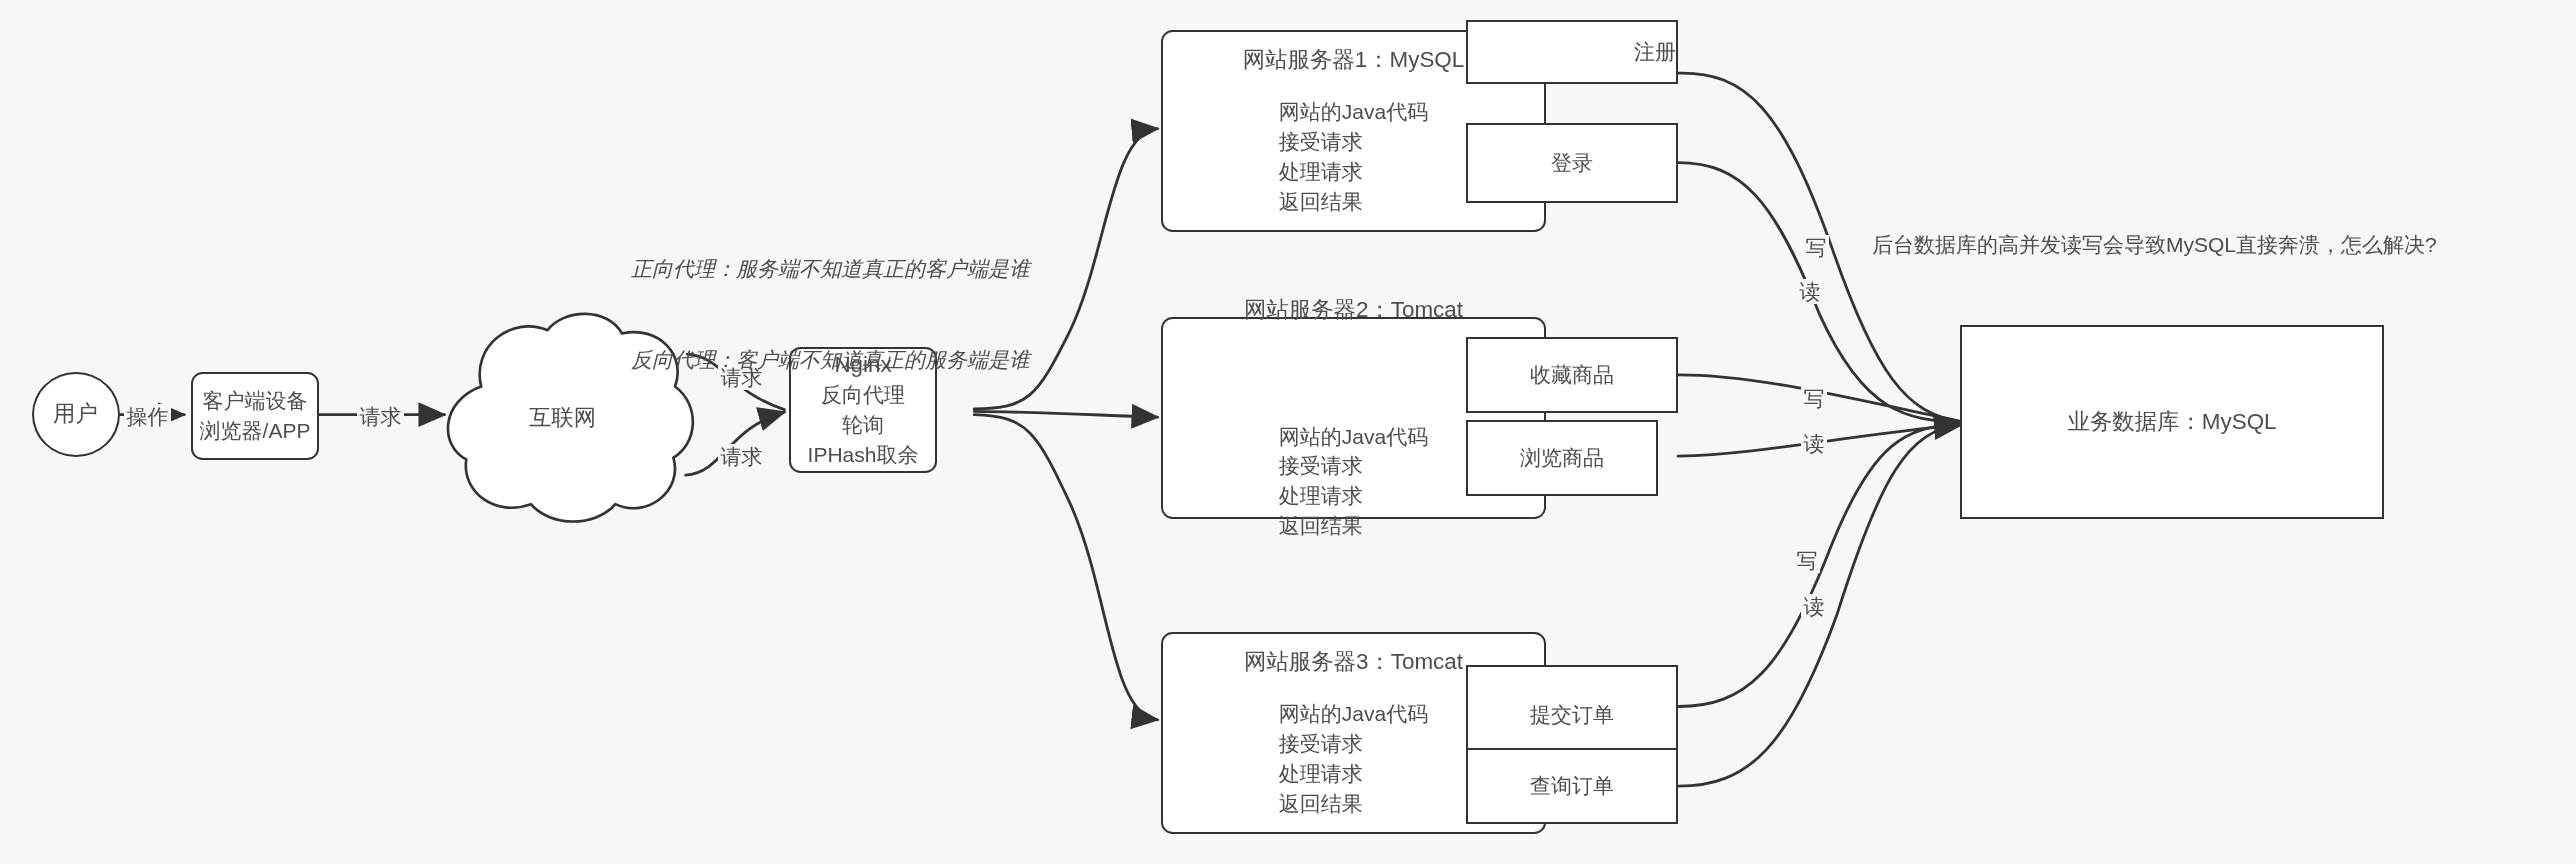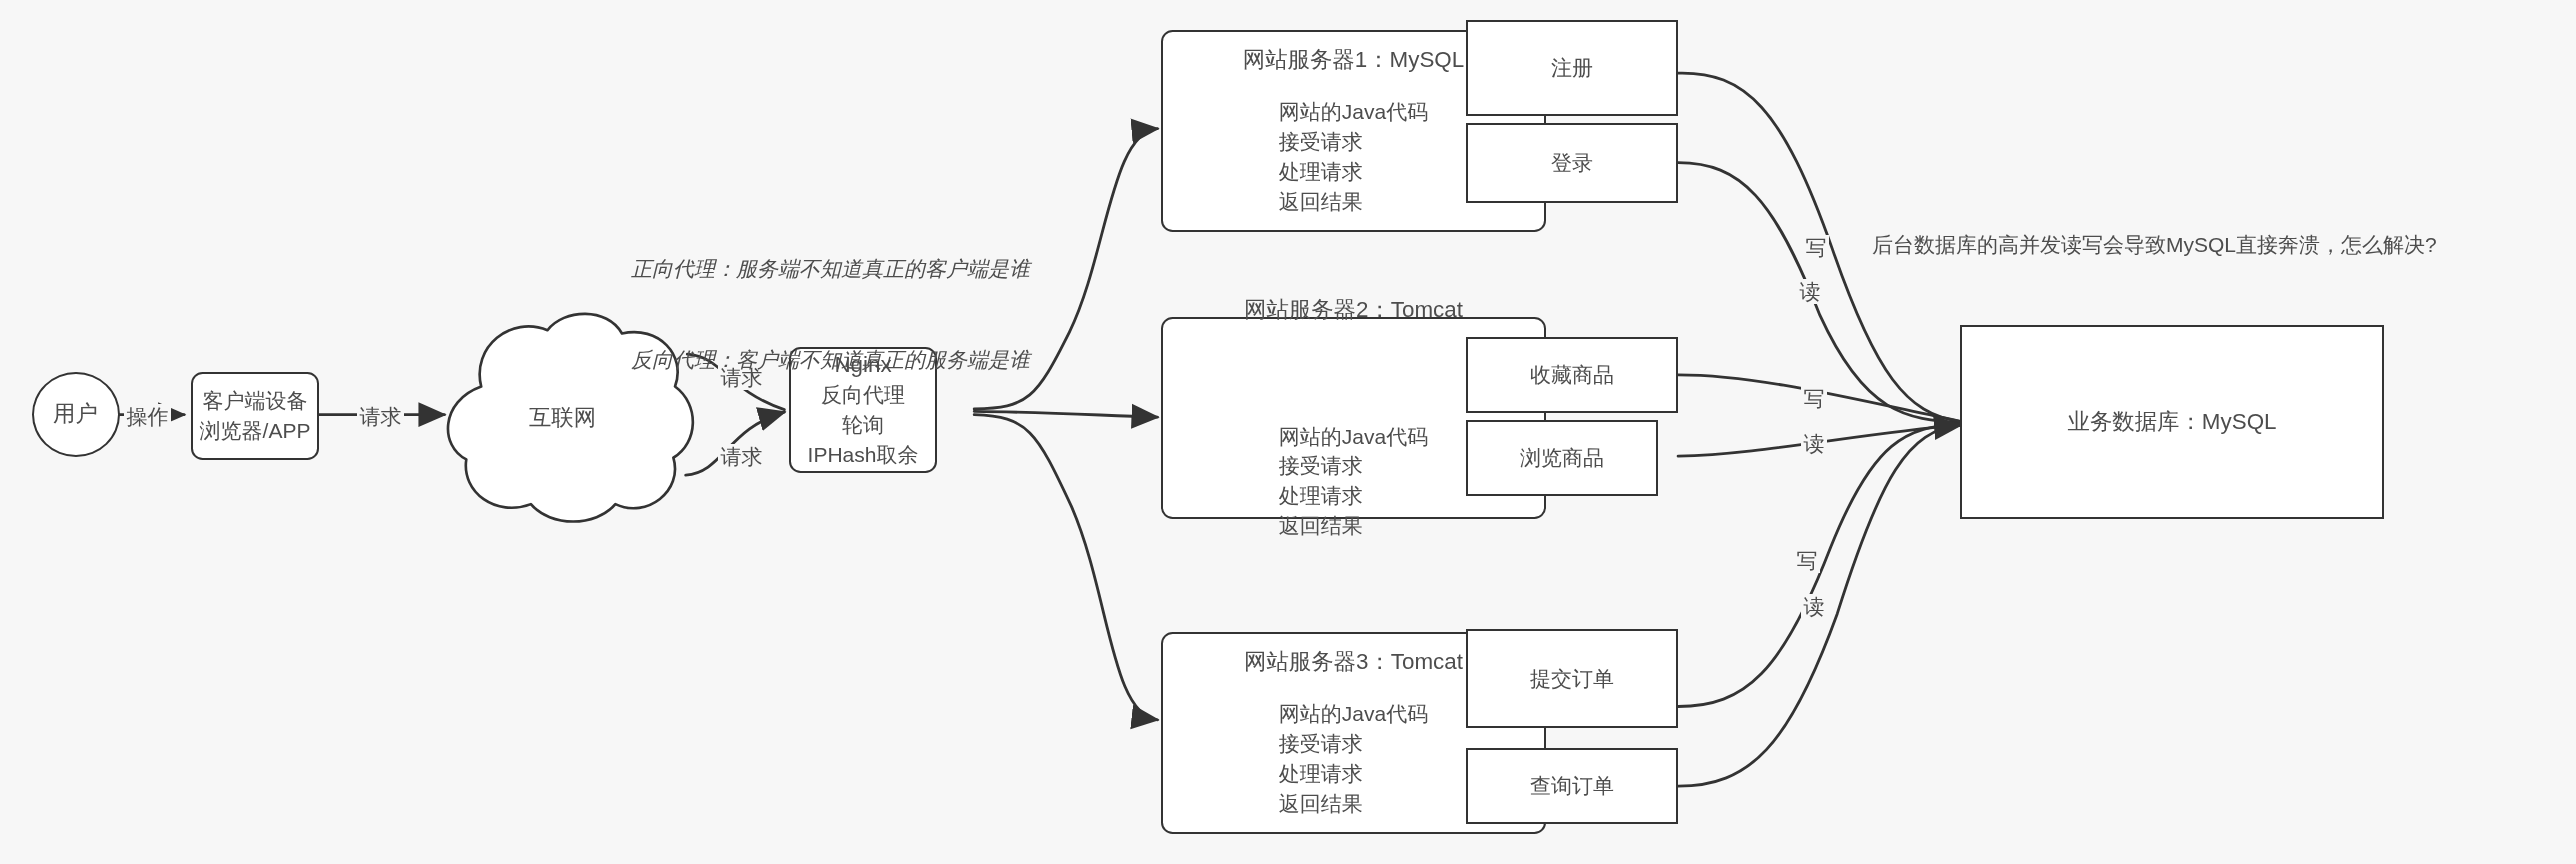--- a/index.html
+++ b/index.html
@@ -139,21 +139,21 @@
 <div class="node rounded" style="left:1161px; top:30px; width:385px; height:202px;">
   <div class="ttl">网站服务器1：MySQL</div>
   <div class="spacer"></div>
   <div class="stack">
     <div class="sub">网站的Java代码</div>
     <div class="sub">接受请求</div>
     <div class="sub">处理请求</div>
     <div class="sub">返回结果</div>
   </div>
 </div>
-<div class="node sharp" style="left:1466px; top:20px; width:212px; height:96px; z-index:6;">
+<div class="node sharp" style="left:1466px; top:20px; width:212px; height:64px; z-index:6;align-items:flex-end;">
   <div class="lbl">注册</div>
 </div>
 <div class="node sharp" style="left:1466px; top:123px; width:212px; height:80px; z-index:6;">
   <div class="lbl">登录</div>
 </div>
 
 <div class="node rounded" style="left:1161px; top:317px; width:385px; height:202px;gap:48px;">
   <div class="ttl">网站服务器2：Tomcat</div>
   <div class="spacer"></div>
   <div class="stack">
@@ -173,21 +173,21 @@
 <div class="node rounded" style="left:1161px; top:632px; width:385px; height:202px;">
   <div class="ttl">网站服务器3：Tomcat</div>
   <div class="spacer"></div>
   <div class="stack">
     <div class="sub">网站的Java代码</div>
     <div class="sub">接受请求</div>
     <div class="sub">处理请求</div>
     <div class="sub">返回结果</div>
   </div>
 </div>
-<div class="node sharp" style="left:1466px; top:629px; width:212px; height:99px; z-index:6;">
+<div class="node sharp" style="left:1466px; top:665px; width:212px; height:99px; z-index:6;">
   <div class="lbl">提交订单</div>
 </div>
 <div class="node sharp" style="left:1466px; top:748px; width:212px; height:76px; z-index:6;">
   <div class="lbl">查询订单</div>
 </div>
 
 <div class="node sharp" style="left:1960px; top:325px; width:424px; height:194px;">
   <div class="ttl">业务数据库：MySQL</div>
 </div>
 

